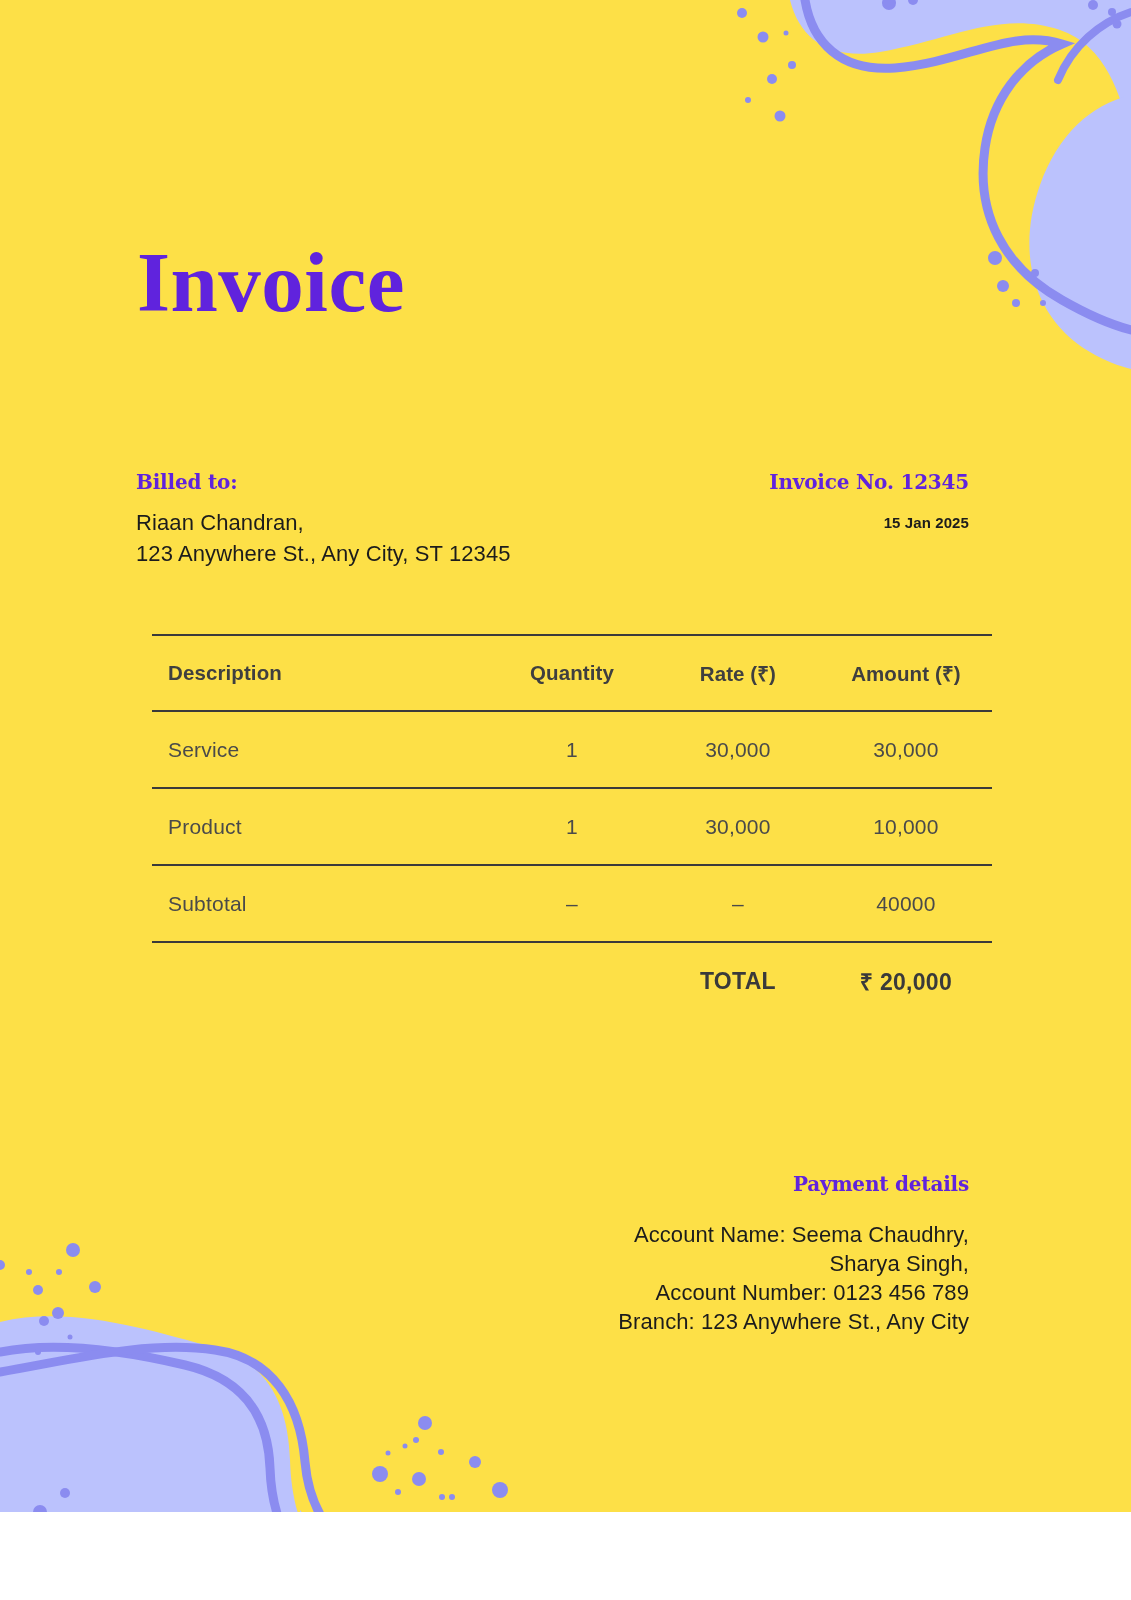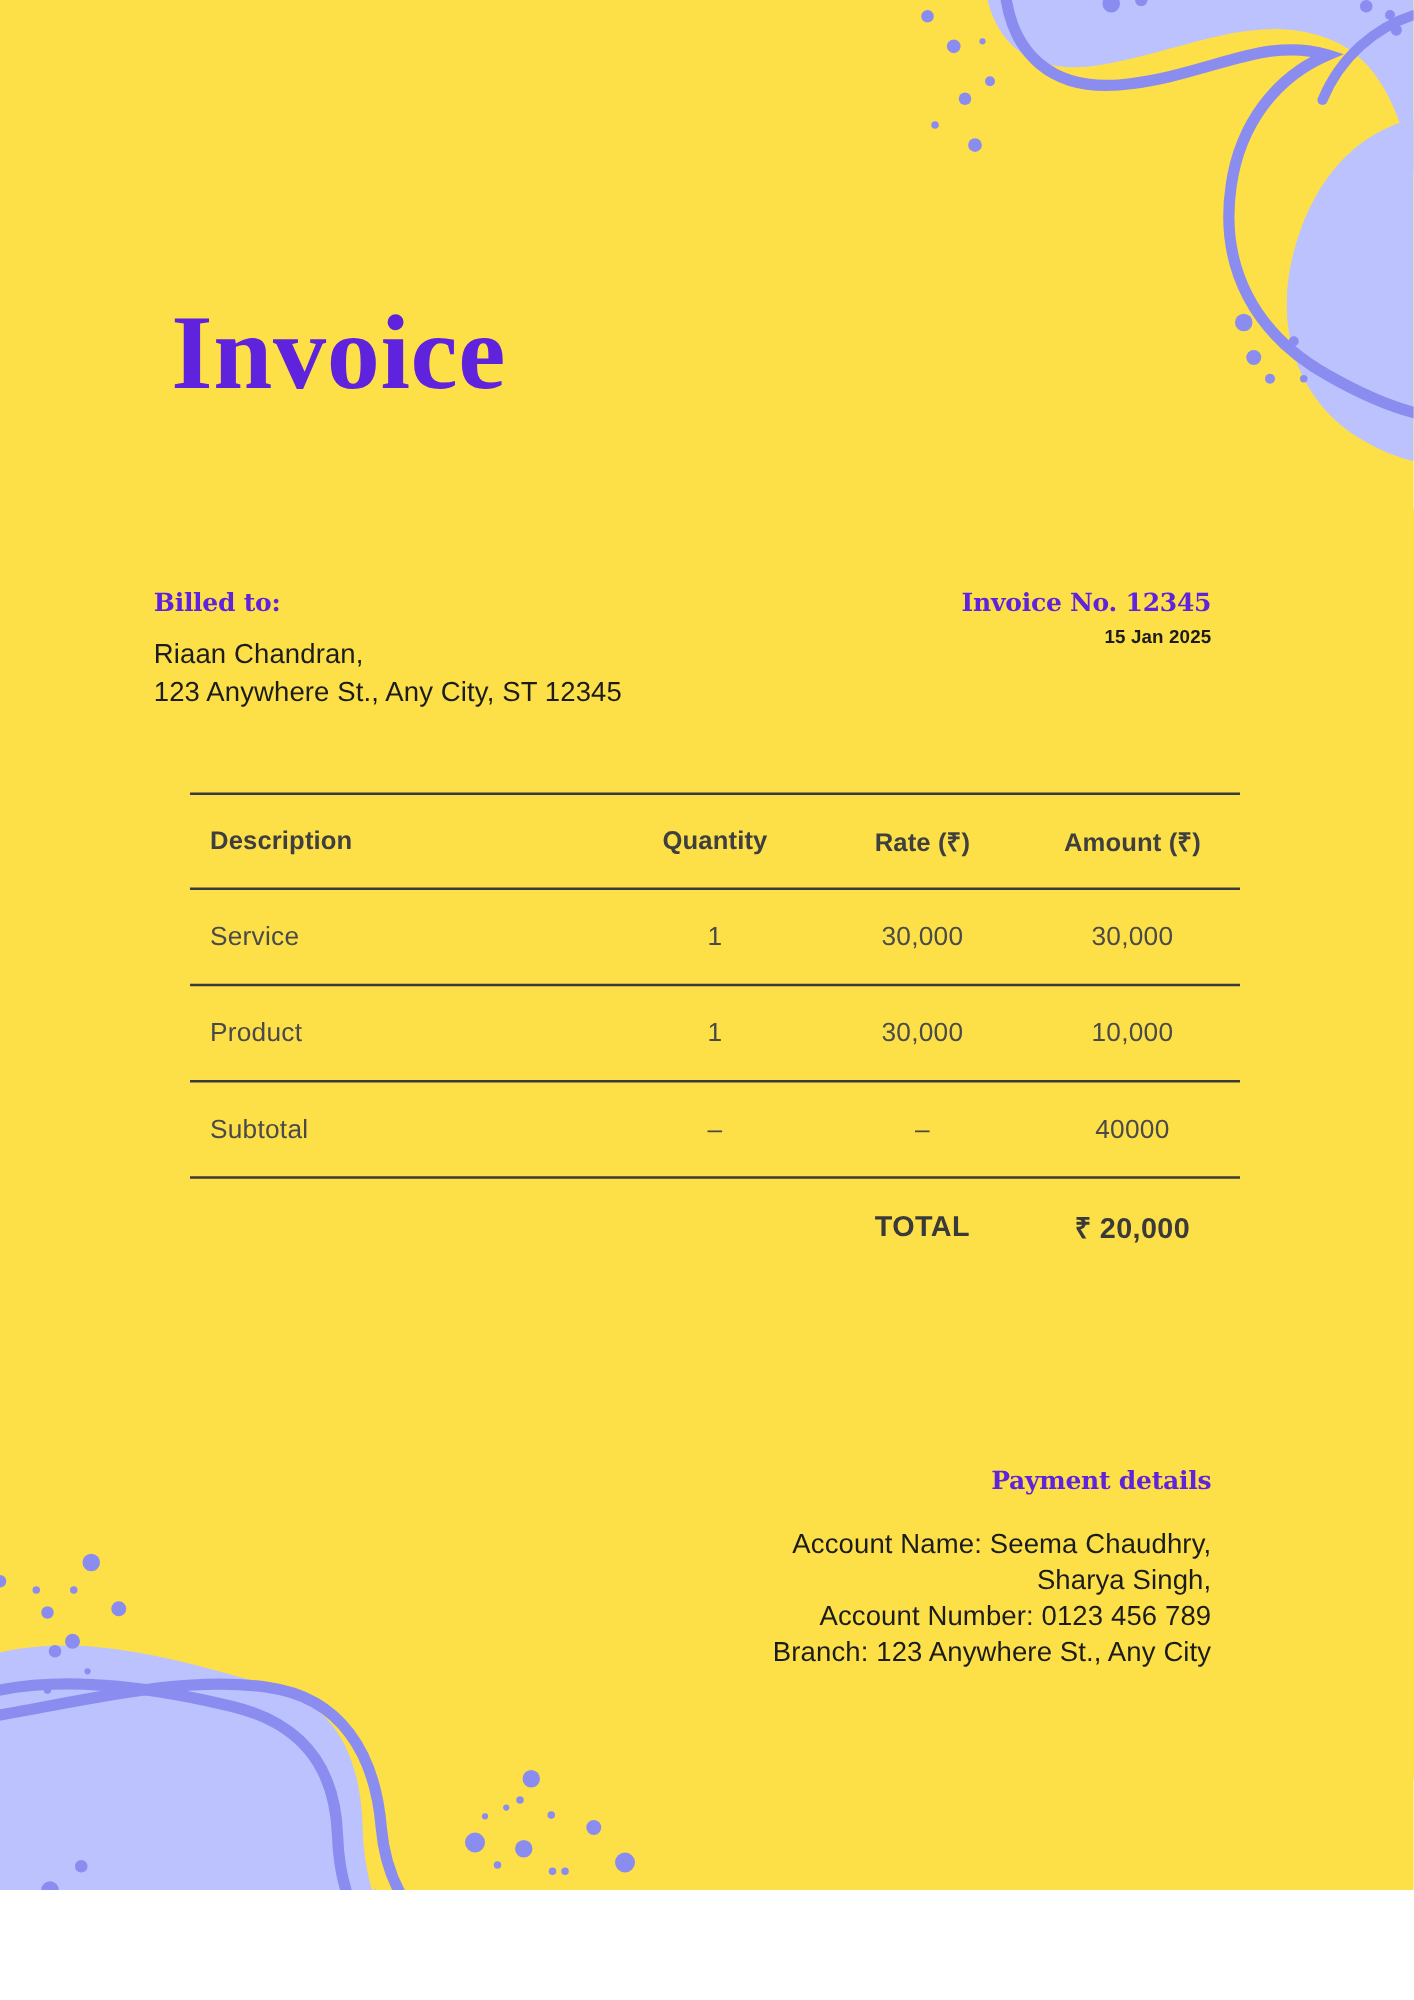--- a/index.html
+++ b/index.html
@@ -41,21 +41,21 @@
     font-family:"Liberation Serif", serif;
     font-size:85px;
     line-height:1;
     letter-spacing:0.5px;
     color:#6023dd;
   }
 
   
   .billed-block {
     position:absolute;
-    left:123px; top:470px;
+    left:136px; top:470px;
     text-align:left;
   }
   .billed-label {
     font-family:"DejaVu Serif", serif;
     font-weight:bold;
     font-size:20px;
     color:#6023dd;
     letter-spacing:-0.2px;
     margin-bottom:13px;
   }
@@ -71,20 +71,21 @@
     position:absolute;
     right:162px; top:470px;
     text-align:right;
   }
   .meta-no {
     font-family:"DejaVu Serif", serif;
     font-weight:bold;
     font-size:20px;
     color:#6023dd;
     letter-spacing:-0.2px;
+    margin-bottom:13px;
   }
   .meta-date {
     font-size:15px;
     line-height:31px;
     color:#1c1c1c;
     letter-spacing:0.1px;
     font-weight:bold;
   }
 
   

